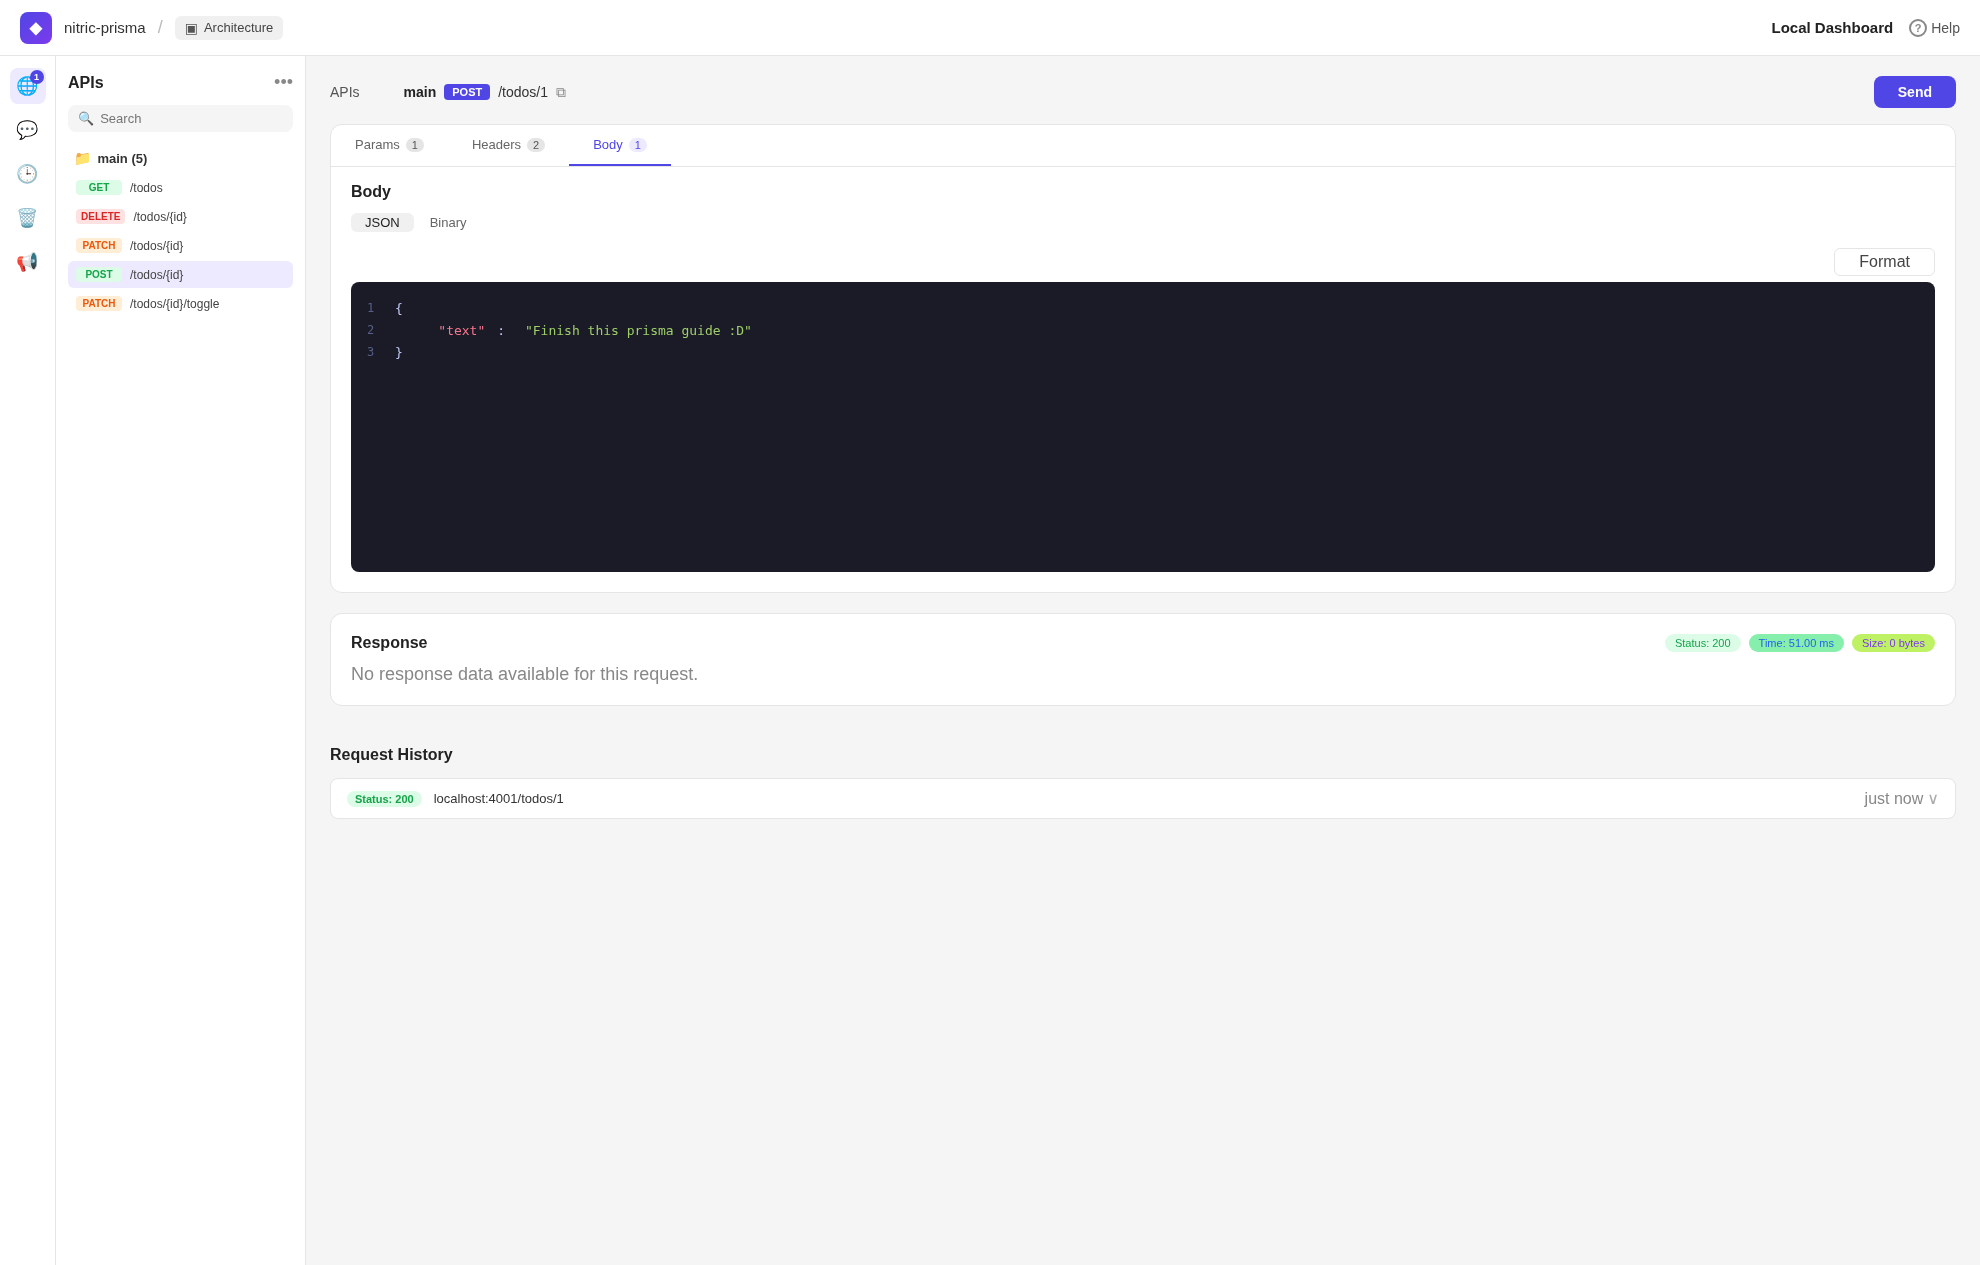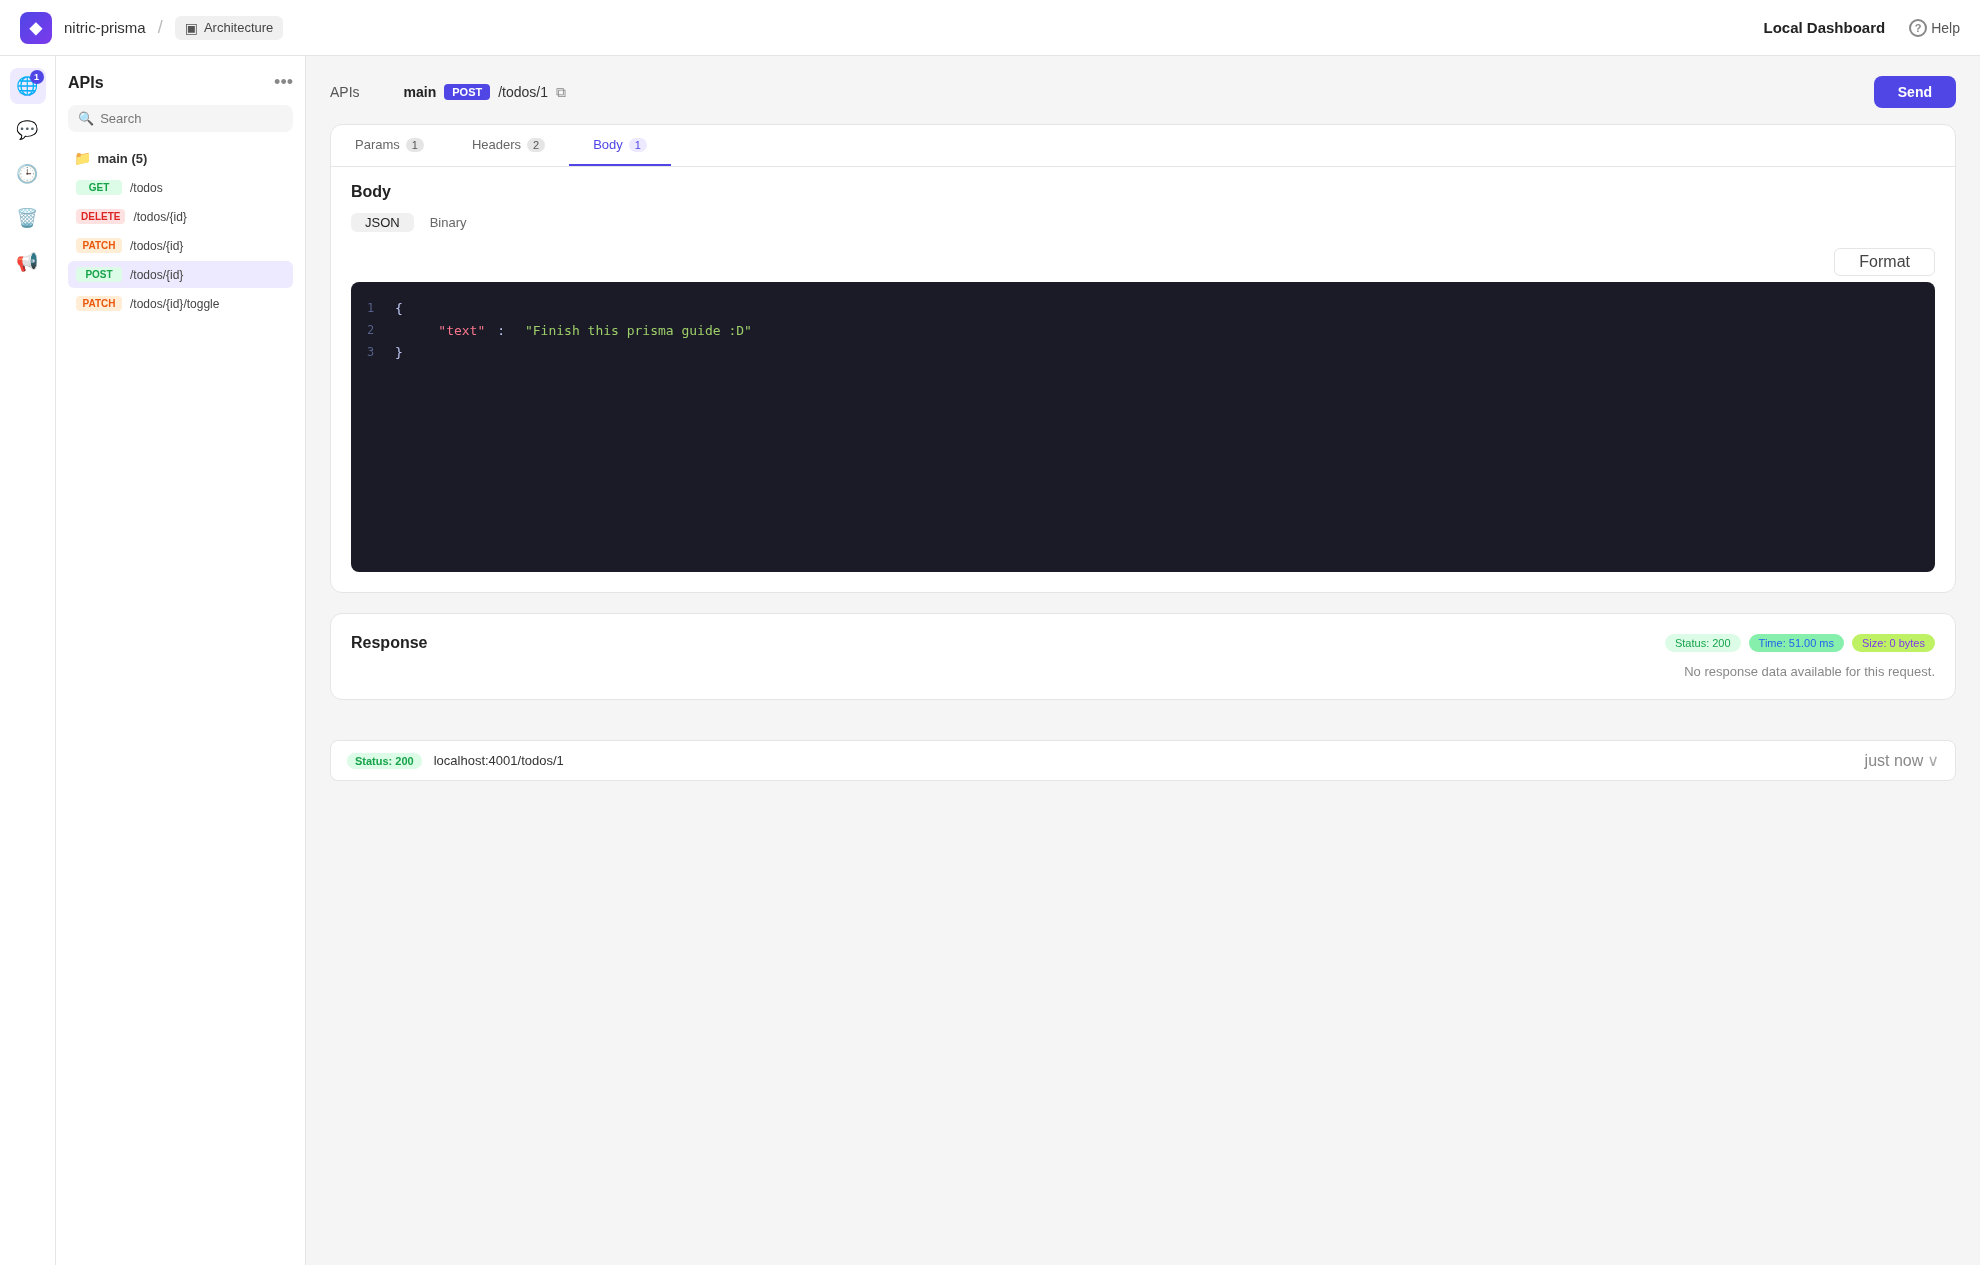--- a/index.html
+++ b/index.html
@@ -17,21 +17,21 @@
       color: #fff; font-weight: bold; font-size: 16px; flex-shrink: 0;
     }
     .topnav-project { font-weight: 500; color: #333; font-size: 15px; }
     .topnav-sep { color: #bbb; font-size: 18px; }
     .topnav-arch {
       display: flex; align-items: center; gap: 6px;
       background: #f0f0f0; border-radius: 6px; padding: 4px 10px;
       font-size: 13px; color: #444;
     }
     .topnav-arch-icon { color: #555; font-size: 14px; }
-    .topnav-right { margin-left: auto; display: flex; gap: 24px; }
+    .topnav-right { margin-left: auto; display: flex; gap: 16px; }
     .topnav-localdash { font-weight: 600; font-size: 15px; color: #222; cursor: pointer; }
     .topnav-help { display: flex; align-items: center; gap: 4px; color: #555; cursor: pointer; font-size: 14px; }
     .topnav-help-icon { width: 18px; height: 18px; border: 2px solid #888; border-radius: 50%; display: flex; align-items: center; justify-content: center; font-size: 11px; font-weight: bold; color: #888; }
 
     
     .layout { display: flex; height: calc(1265px - 56px); }
 
     
     .icon-rail {
       width: 56px; background: #fff; border-right: 1px solid #e5e5e5;
@@ -161,21 +161,21 @@
     .response-section { padding: 20px; }
     .response-header { display: flex; align-items: center; justify-content: space-between; margin-bottom: 12px; }
     .response-title { font-weight: 700; font-size: 16px; }
     .response-badges { display: flex; gap: 8px; }
     .resp-badge {
       font-size: 11px; padding: 3px 10px; border-radius: 20px; font-weight: 500;
     }
     .resp-badge-status { background: #dcfce7; color: #16a34a; }
     .resp-badge-time { background: #86efac; color: #2563eb; }
     .resp-badge-size { background: #bef264; color: #7c3aed; }
-    .response-empty { color: #888; font-size: 13px; text-align: right; }
+    .response-empty { color: #888; font-size: 18px; }
 
     
     .history-section { padding: 20px 0 4px; }
     .history-title { font-weight: 700; font-size: 16px; margin-bottom: 14px; }
     .history-item {
       display: flex; align-items: center; gap: 12px;
       background: #fff; border-radius: 8px; padding: 10px 16px;
       border: 1px solid #e5e5e5;
     }
     .history-status { background: #dcfce7; color: #16a34a; font-size: 11px; font-weight: 600; padding: 2px 8px; border-radius: 10px; }
@@ -335,20 +335,21 @@
             <span class="resp-badge resp-badge-status">Status: 200</span>
             <span class="resp-badge resp-badge-time">Time: 51.00 ms</span>
             <span class="resp-badge resp-badge-size">Size: 0 bytes</span>
           </div>
         </div>
         <p class="response-empty">No response data available for this request.</p>
       </div>
     </div>
 
     <div class="history-section">
+      <div class="history-title">Request History</div>
       <div class="history-item">
         <span class="history-status">Status: 200</span>
         <span class="history-url">localhost:4001/todos/1</span>
         <div class="history-time">
           <span>just now</span>
           <span class="history-chevron">∨</span>
         </div>
       </div>
     </div>
 

